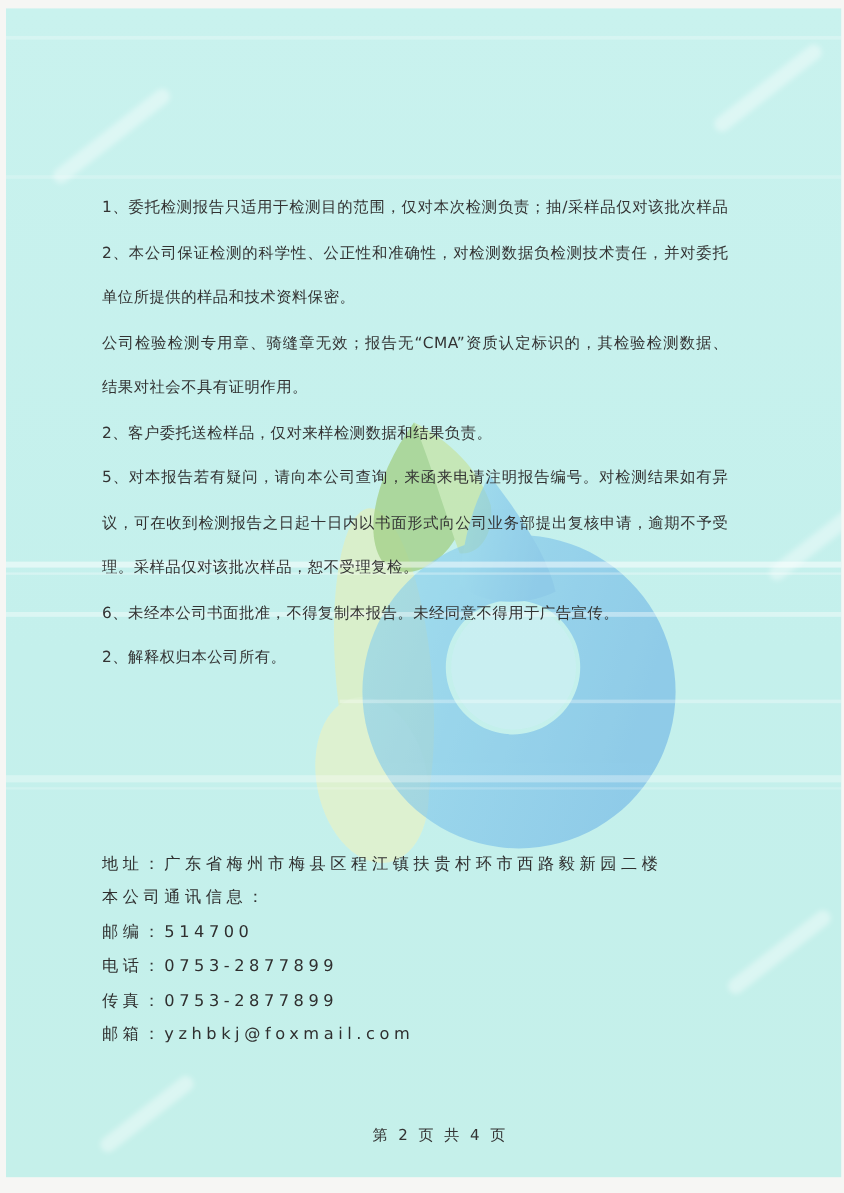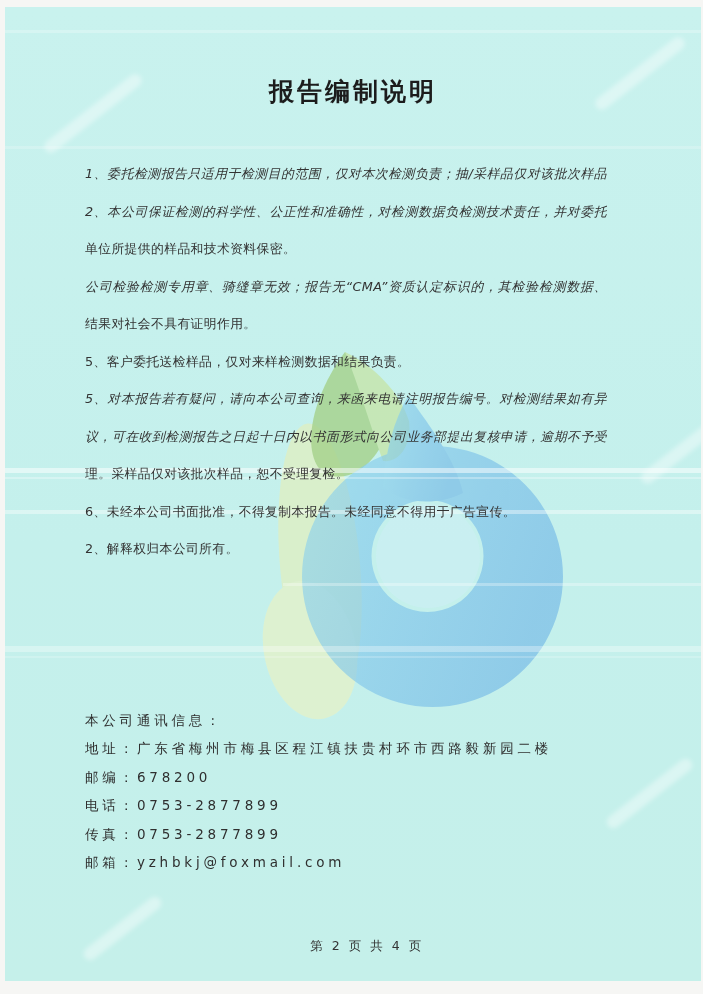--- a/index.html
+++ b/index.html
@@ -40,21 +40,20 @@
   .note-line{
     height:37.5px;line-height:37.5px;
     font-size:12.8px;letter-spacing:0.4px;
     overflow:hidden;white-space:nowrap;
   }
   .note-line.full{
     white-space:normal;
     text-align:justify;
     -moz-text-align-last:justify;
     text-align-last:justify;
-    font-style:italic;
   }
   .contact-block{
     position:absolute;left:80px;top:699px;width:560px;
     color:#2f2f2f;
   }
   .contact-line{
     height:28.4px;line-height:28.4px;
     font-size:13.5px;letter-spacing:3.8px;
     white-space:nowrap;overflow:hidden;
   }
@@ -107,40 +106,39 @@
 
   <div class="streak" style="top:23px;height:3px;opacity:0.25;"></div>
   <div class="streak" style="top:139px;height:3px;opacity:0.2;"></div>
   <div class="streak" style="top:461px;height:5px;opacity:0.5;"></div>
   <div class="streak" style="top:470px;height:2px;opacity:0.3;"></div>
   <div class="streak" style="top:503px;height:4px;opacity:0.4;"></div>
   <div class="streak" style="top:576px;height:3px;opacity:0.3;left:40%;width:60%;"></div>
   <div class="streak" style="top:639px;height:6px;opacity:0.32;"></div>
   <div class="streak" style="top:649px;height:2px;opacity:0.2;"></div>
 
-  <div class="title">报告编制说明</div>
 
   <div class="body-block">
     <div class="note-line full">1、委托检测报告只适用于检测目的范围，仅对本次检测负责；抽/采样品仅对该批次样品</div>
     <div class="note-line full">2、本公司保证检测的科学性、公正性和准确性，对检测数据负检测技术责任，并对委托</div>
     <div class="note-line">单位所提供的样品和技术资料保密。</div>
     <div class="note-line full">公司检验检测专用章、骑缝章无效；报告无“CMA”资质认定标识的，其检验检测数据、</div>
     <div class="note-line">结果对社会不具有证明作用。</div>
-    <div class="note-line">5、客户委托送检样品，仅对来样检测数据和结果负责。</div>
+    <div class="note-line">2、客户委托送检样品，仅对来样检测数据和结果负责。</div>
     <div class="note-line full">5、对本报告若有疑问，请向本公司查询，来函来电请注明报告编号。对检测结果如有异</div>
     <div class="note-line full">议，可在收到检测报告之日起十日内以书面形式向公司业务部提出复核申请，逾期不予受</div>
     <div class="note-line">理。采样品仅对该批次样品，恕不受理复检。</div>
     <div class="note-line">6、未经本公司书面批准，不得复制本报告。未经同意不得用于广告宣传。</div>
     <div class="note-line">2、解释权归本公司所有。</div>
   </div>
 
   <div class="contact-block">
+    <div class="contact-line">地址：广东省梅州市梅县区程江镇扶贵村环市西路毅新园二楼</div>
     <div class="contact-line">本公司通讯信息：</div>
-    <div class="contact-line">地址：广东省梅州市梅县区程江镇扶贵村环市西路毅新园二楼</div>
-    <div class="contact-line">邮编：678200</div>
+    <div class="contact-line">邮编：514700</div>
     <div class="contact-line">电话：0753-2877899</div>
     <div class="contact-line">传真：0753-2877899</div>
     <div class="contact-line">邮箱：yzhbkj@foxmail.com</div>
   </div>
 
   <div class="footer">第 2 页 共 4 页</div>
 
 </div>
 
 </body></html>

